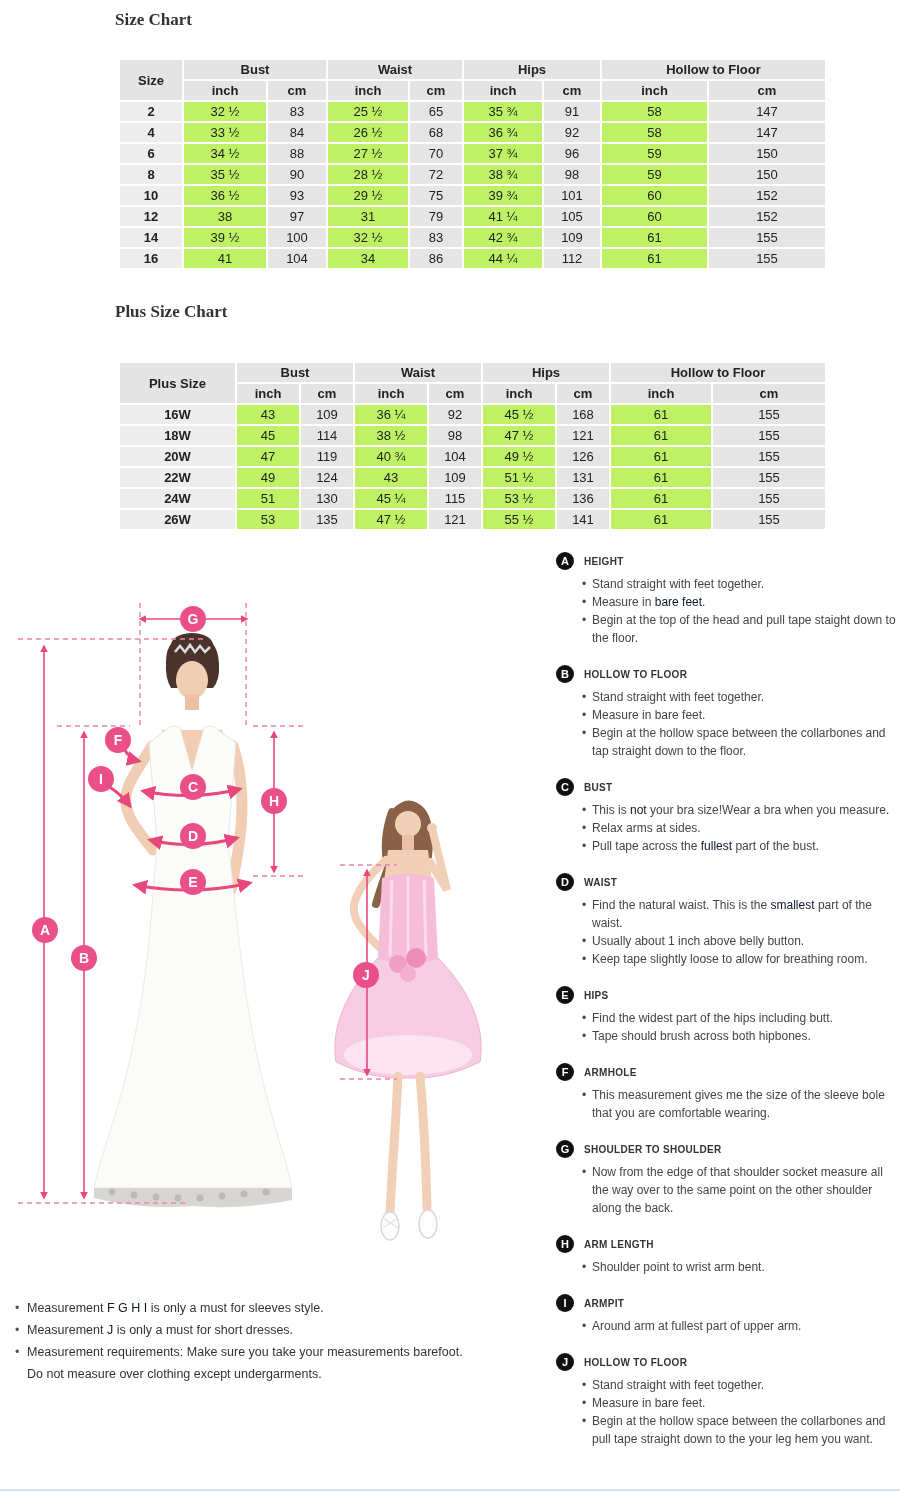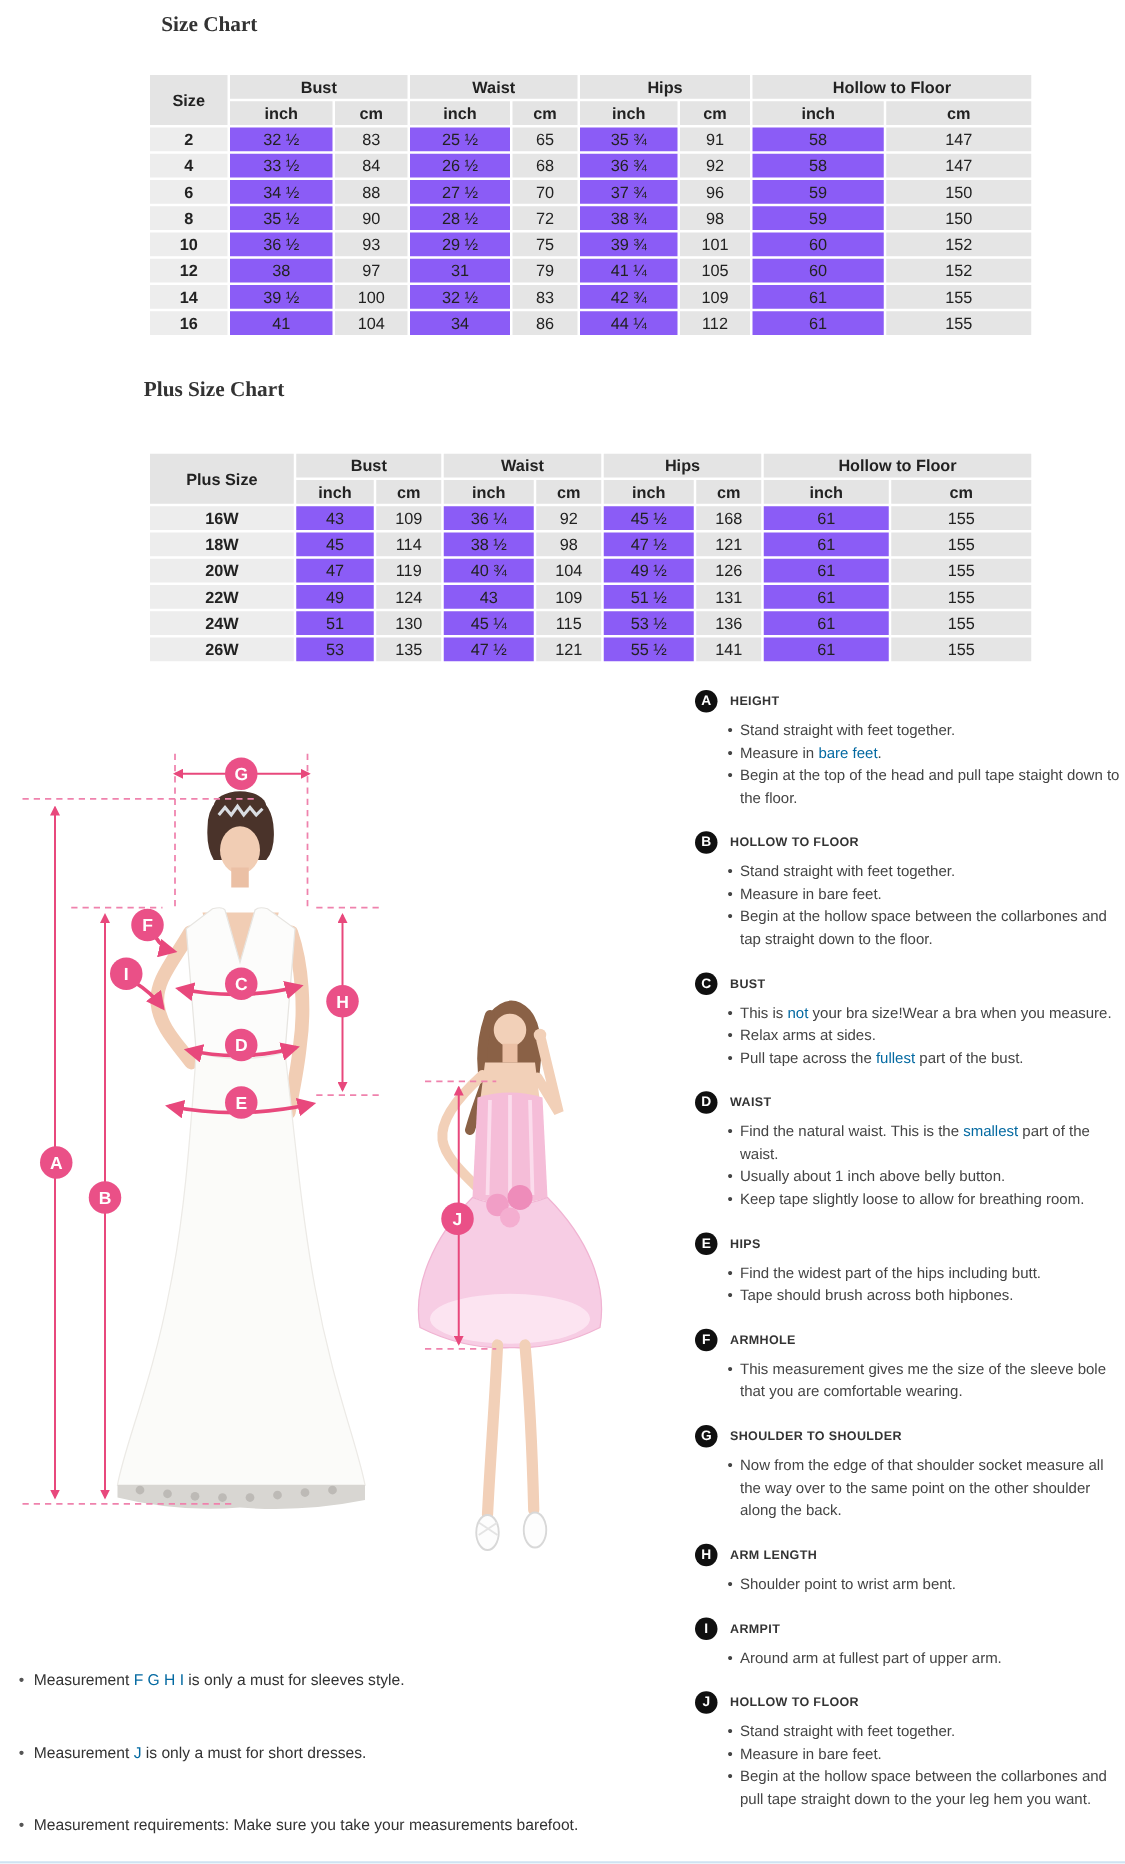--- a/index.html
+++ b/index.html
@@ -1,37 +1,37 @@
 <!DOCTYPE html>
 <html><head>
 <meta charset="utf-8">
 <style>
   html,body{margin:0;padding:0;background:#fff;}
   .page{position:relative;width:900px;height:1491px;background:#fff;overflow:hidden;
         font-family:"Liberation Sans",sans-serif;color:#333;}
   .chart-title{position:absolute;font-family:"Liberation Serif",serif;font-weight:bold;
         font-size:17px;color:#333;}
-  #size-title{left:129px;top:10px;text-align:center;}
+  #size-title{left:115px;top:10px;text-align:center;}
   #plus-title{left:115px;top:302px;text-align:right;}
 
   table.size-table{position:absolute;left:118px;border-collapse:separate;border-spacing:2px;
         table-layout:fixed;}
   #table1{top:58px;}
   #table2{top:361px;}
   .size-table th,.size-table td{font-size:13px;text-align:center;height:19px;padding:0;color:#222;
         overflow:hidden;white-space:nowrap;}
   .size-table th{background:#e4e4e4;font-weight:bold;}
   .size-table td.c-id{background:#ededed;font-weight:bold;}
   .size-table td.c-cm{background:#e5e5e5;}
-  .size-table td.c-inch{background:#8b5cf6;}
+  .size-table td.c-inch{background:#bef264;}
 
   .notes{position:absolute;left:13px;top:1297px;width:520px;font-size:12.5px;color:#333;}
-  .note-line{position:relative;padding-left:14px;line-height:22px;margin-top:36px;}
+  .note-line{position:relative;padding-left:14px;line-height:22px;}
   .note-line.bulleted::before{content:"\2022";position:absolute;left:2px;color:#555;}
-  .pink{color:#0369a1;}
+  .pink{color:#0f172a;}
 
   .instr{position:absolute;left:556px;top:552px;width:346px;}
   .instr-section{margin-bottom:18px;}
   .instr-head{display:flex;align-items:center;gap:10px;margin-bottom:5px;}
   .letter-badge{width:18px;height:18px;border-radius:50%;background:#101010;color:#fff;
         font-weight:bold;font-size:11px;display:flex;align-items:center;justify-content:center;
         flex:0 0 18px;}
   .instr-title{font-weight:bold;font-size:10px;color:#333;letter-spacing:.3px;}
   .instr-bullets{margin:0;padding:0 0 0 26px;list-style:none;}
   .instr-bullets li{position:relative;font-size:12px;color:#444;line-height:18px;padding-left:10px;}

